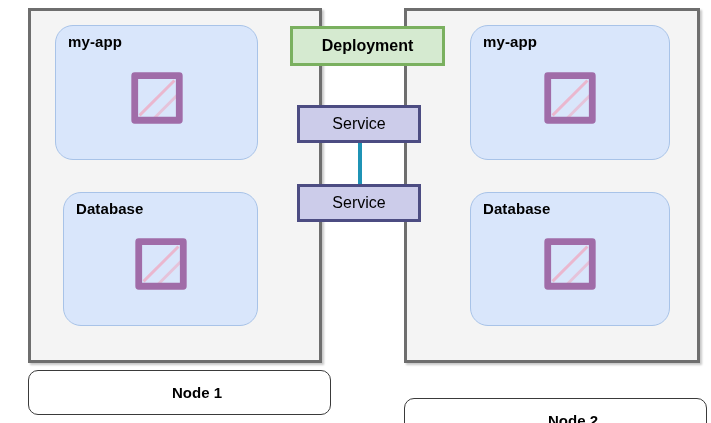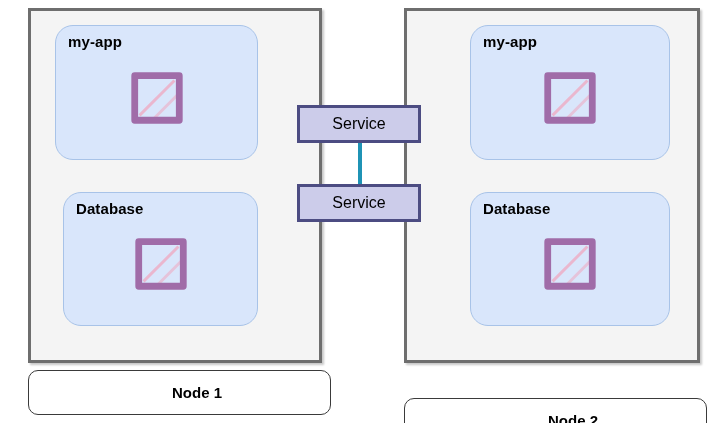--- a/index.html
+++ b/index.html
@@ -164,20 +164,23 @@
 
   <div class="pod" style="left:470px; top:192px; width:200px; height:134px;">
     <span class="pod-label">Database</span>
     <svg class="pod-icon" viewBox="0 0 64 64" xmlns="http://www.w3.org/2000/svg">
       <line x1="14" y1="50" x2="50" y2="14" stroke="#f0a8c0" stroke-width="3" opacity="0.75"></line>
       <line x1="26" y1="56" x2="56" y2="26" stroke="#f0a8c0" stroke-width="3" opacity="0.55"></line>
       <rect x="9" y="9" width="46" height="46" fill="none" stroke="#a06ca8" stroke-width="7" stroke-linejoin="round"></rect>
     </svg>
   </div>
 
+  <div class="deployment" style="left:290px; top:26px; width:155px; height:40px;">
+    <span>Deployment</span>
+  </div>
 
   <div class="service" style="left:297px; top:105px; width:124px; height:38px;">
     <span>Service</span>
   </div>
 
   <div class="service" style="left:297px; top:184px; width:124px; height:38px;">
     <span>Service</span>
   </div>
 
   <div class="node-caption" style="left:28px; top:370px; width:303px; height:45px;">

